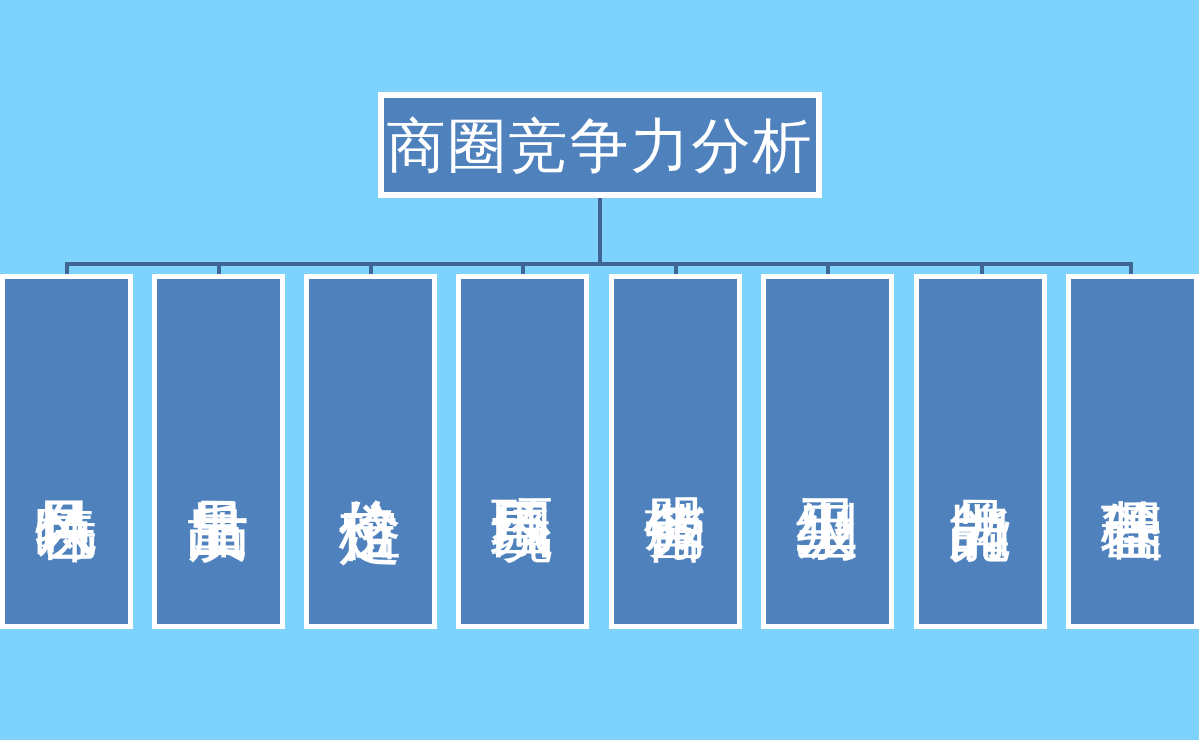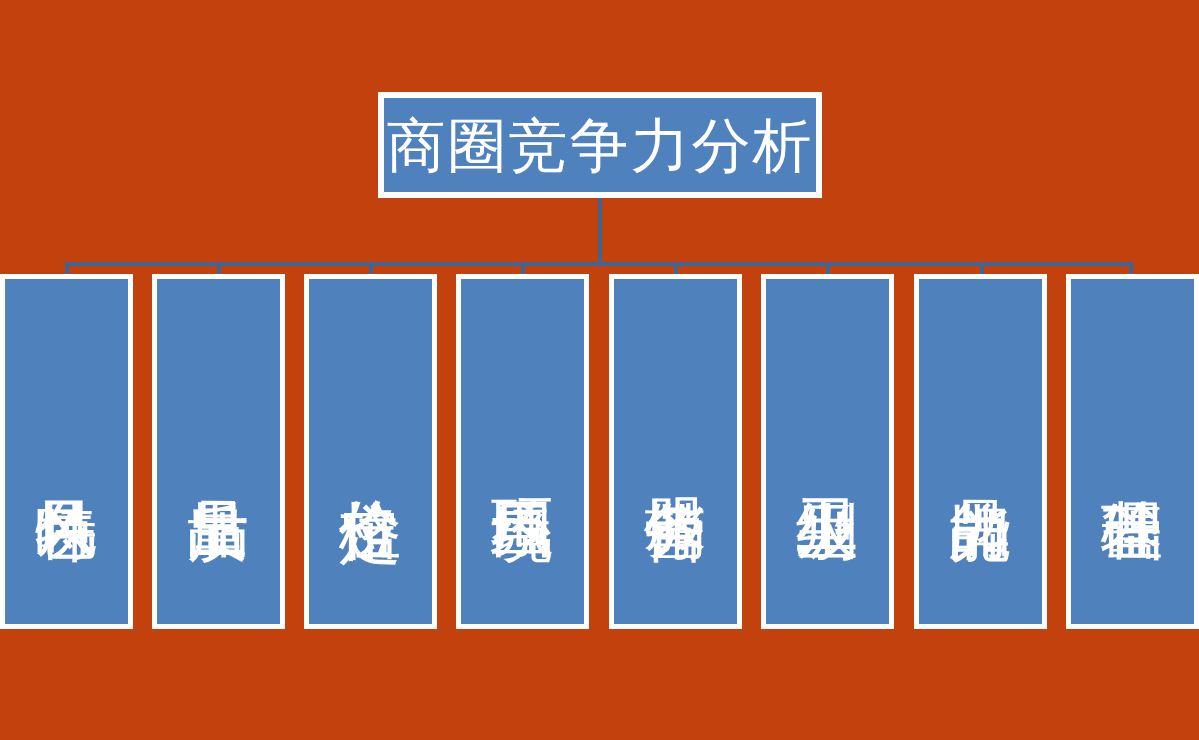--- a/index.html
+++ b/index.html
@@ -7,21 +7,21 @@
     width:1199px; height:740px;
     background:#000000;
     overflow:hidden;
     font-family:"DejaVu Serif", serif;
   }
 
   #stage {
     position:relative;
     width:1199px;
     height:740px;
-    background:#c2410c;
+    background:#7dd3fc;
   }
 
   
   .title-node {
     position:absolute;
     left:378px; top:92px;
     width:444px; height:106px;
     background:#4F81BD;
     border:6px solid #FFFFFF;
     display:flex;

